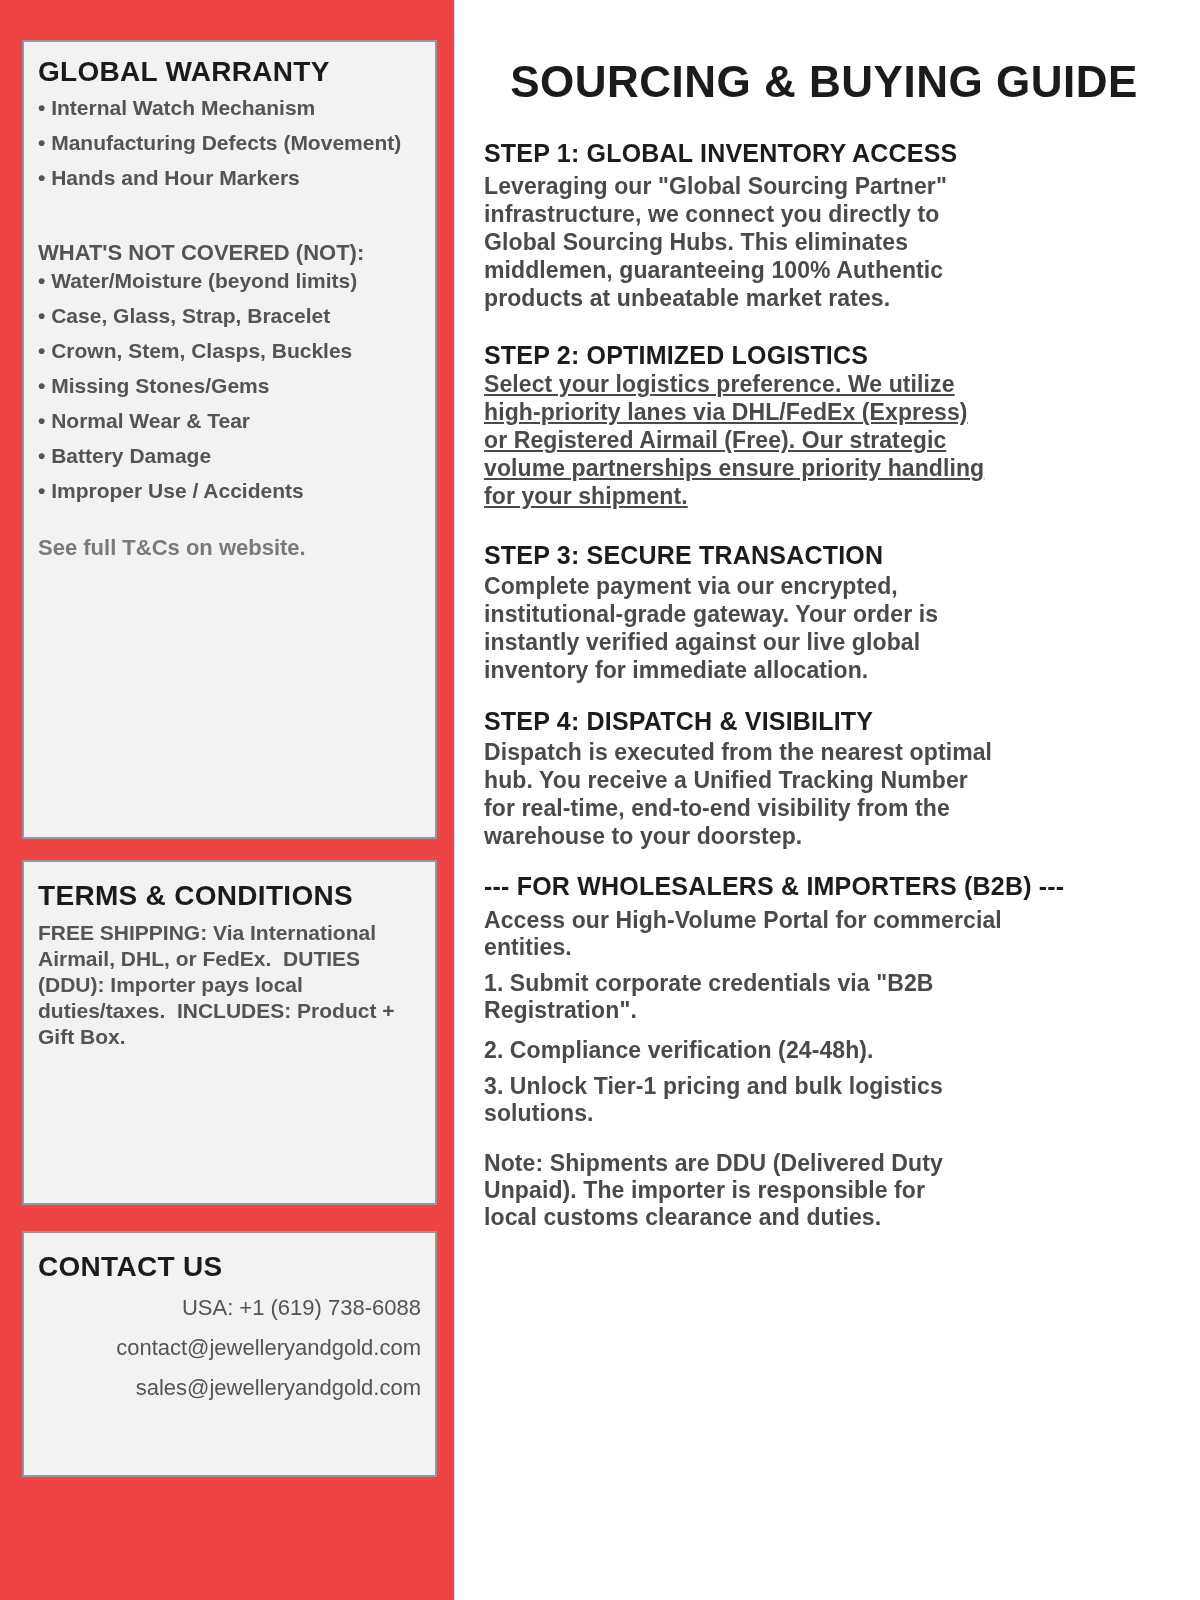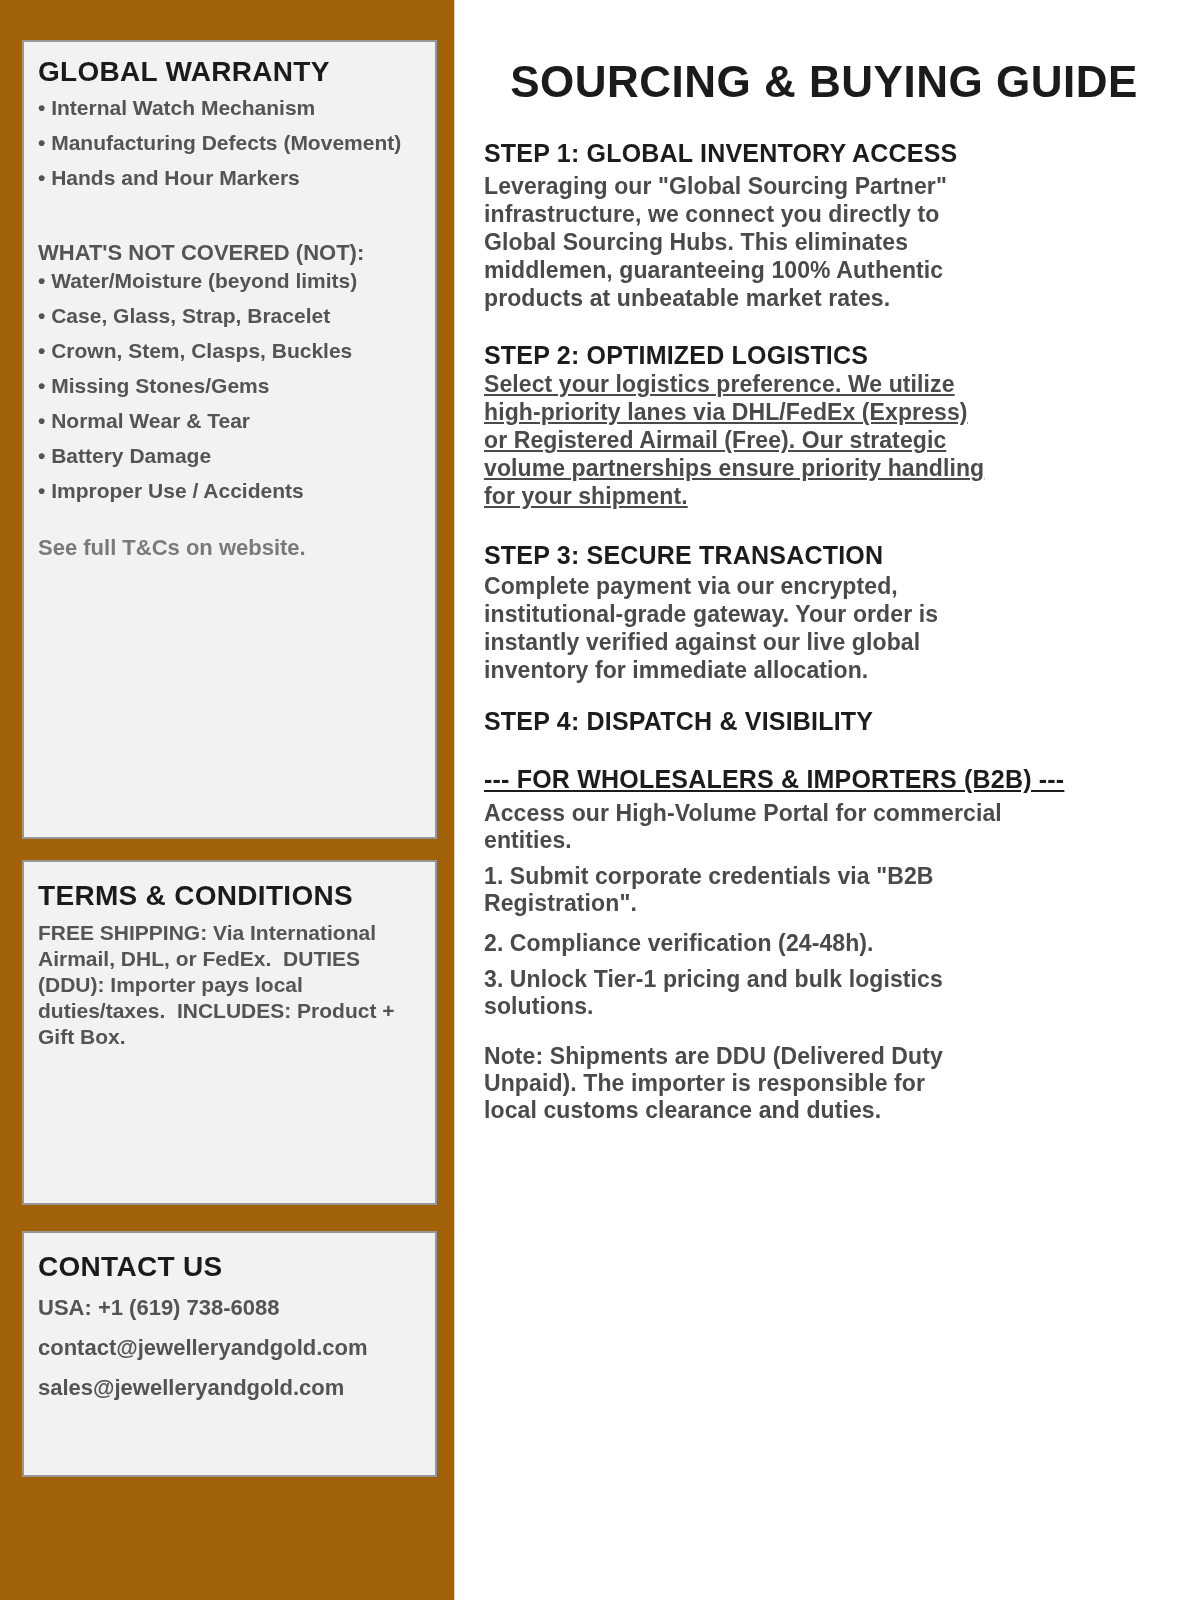--- a/index.html
+++ b/index.html
@@ -7,21 +7,21 @@
     width:1200px;height:1600px;
     background:#ffffff;
     font-family:"Liberation Sans", sans-serif;
     position:relative;
     overflow:hidden;
   }
   .page{position:absolute;inset:0;}
   
   .sidebar{
     position:absolute;left:0;top:0;width:455px;height:1600px;
-    background:#a16207;
+    background:#ef4444;
     border-right:1px solid #d9d9d9;
     box-sizing:border-box;
   }
   .box{
     position:absolute;left:22px;width:415px;
     box-sizing:border-box;
     border:2px solid #979797;
     background:#f3f2f2;
     padding:14px 14px 14px 14px;
   }
@@ -44,21 +44,21 @@
     margin:0 0 11px 0;
   }
   .footnote{
     margin:32px 0 0 0;font-size:22px;line-height:26px;font-weight:700;color:#7a7a7a;
   }
   .box p.bodytext{
     margin:8px 0 0 0;font-size:21px;line-height:26px;font-weight:700;color:#545454;
     white-space:pre-wrap;
   }
   .box p.contact-line{
-    margin:12px 0 15px 0;font-size:22px;line-height:25px;font-weight:700;color:#545454;
+    margin:12px 0 15px 0;font-size:22px;line-height:25px;font-weight:400;color:#545454;text-align:right;
   }
   .box p.contact-line + p.contact-line{margin-top:0;}
   
   .main{
     position:absolute;left:440px;top:0;width:744px;height:1600px;
     box-sizing:border-box;
     padding:0 20px 0 44px;
   }
   .main h1{
     margin:58px 0 0 0;text-align:center;
@@ -66,21 +66,21 @@
     letter-spacing:.5px;
   }
   .main h2.step{
     margin:0;font-size:25px;line-height:30px;font-weight:700;color:#1c1c1c;
     letter-spacing:.2px;
   }
   .main h2.s1{margin-top:32px;}
   .main h2.s2{margin-top:28px;}
   .main h2.s3{margin-top:30px;}
   .main h2.s4{margin-top:22px;}
-  .main h2.b2b{margin-top:28px;text-decoration:underline;}
+  .main h2.b2b{margin-top:21px;}
   .main p{
     margin:0;font-size:23px;line-height:28px;font-weight:700;color:#4a4a4a;
     white-space:pre-wrap;letter-spacing:.1px;
   }
   .main p.p1{margin-top:4px;}
   .main p.p2{margin-top:0px;text-decoration:underline;}
   .main p.p3{margin-top:2px;}
   .main p.p4{margin-top:2px;}
   .main p.b2b-line{line-height:27px;}
   .main p.intro{margin-top:6px;}
@@ -155,20 +155,24 @@
 volume partnerships ensure priority handling
 for your shipment.</p>
 
     <h2 class="step s3">STEP 3: SECURE TRANSACTION</h2>
     <p class="p3">Complete payment via our encrypted,
 institutional-grade gateway. Your order is
 instantly verified against our live global
 inventory for immediate allocation.</p>
 
     <h2 class="step s4">STEP 4: DISPATCH &amp; VISIBILITY</h2>
+    <p class="p4">Dispatch is executed from the nearest optimal
+hub. You receive a Unified Tracking Number
+for real-time, end-to-end visibility from the
+warehouse to your doorstep.</p>
 
     <h2 class="step b2b">--- FOR WHOLESALERS &amp; IMPORTERS (B2B) ---</h2>
     <p class="b2b-line intro">Access our High-Volume Portal for commercial
 entities.</p>
     <p class="b2b-line item1">1. Submit corporate credentials via "B2B
 Registration".</p>
     <p class="b2b-line item2">2. Compliance verification (24-48h).</p>
     <p class="b2b-line item3">3. Unlock Tier-1 pricing and bulk logistics
 solutions.</p>
     <p class="b2b-line note">Note: Shipments are DDU (Delivered Duty

